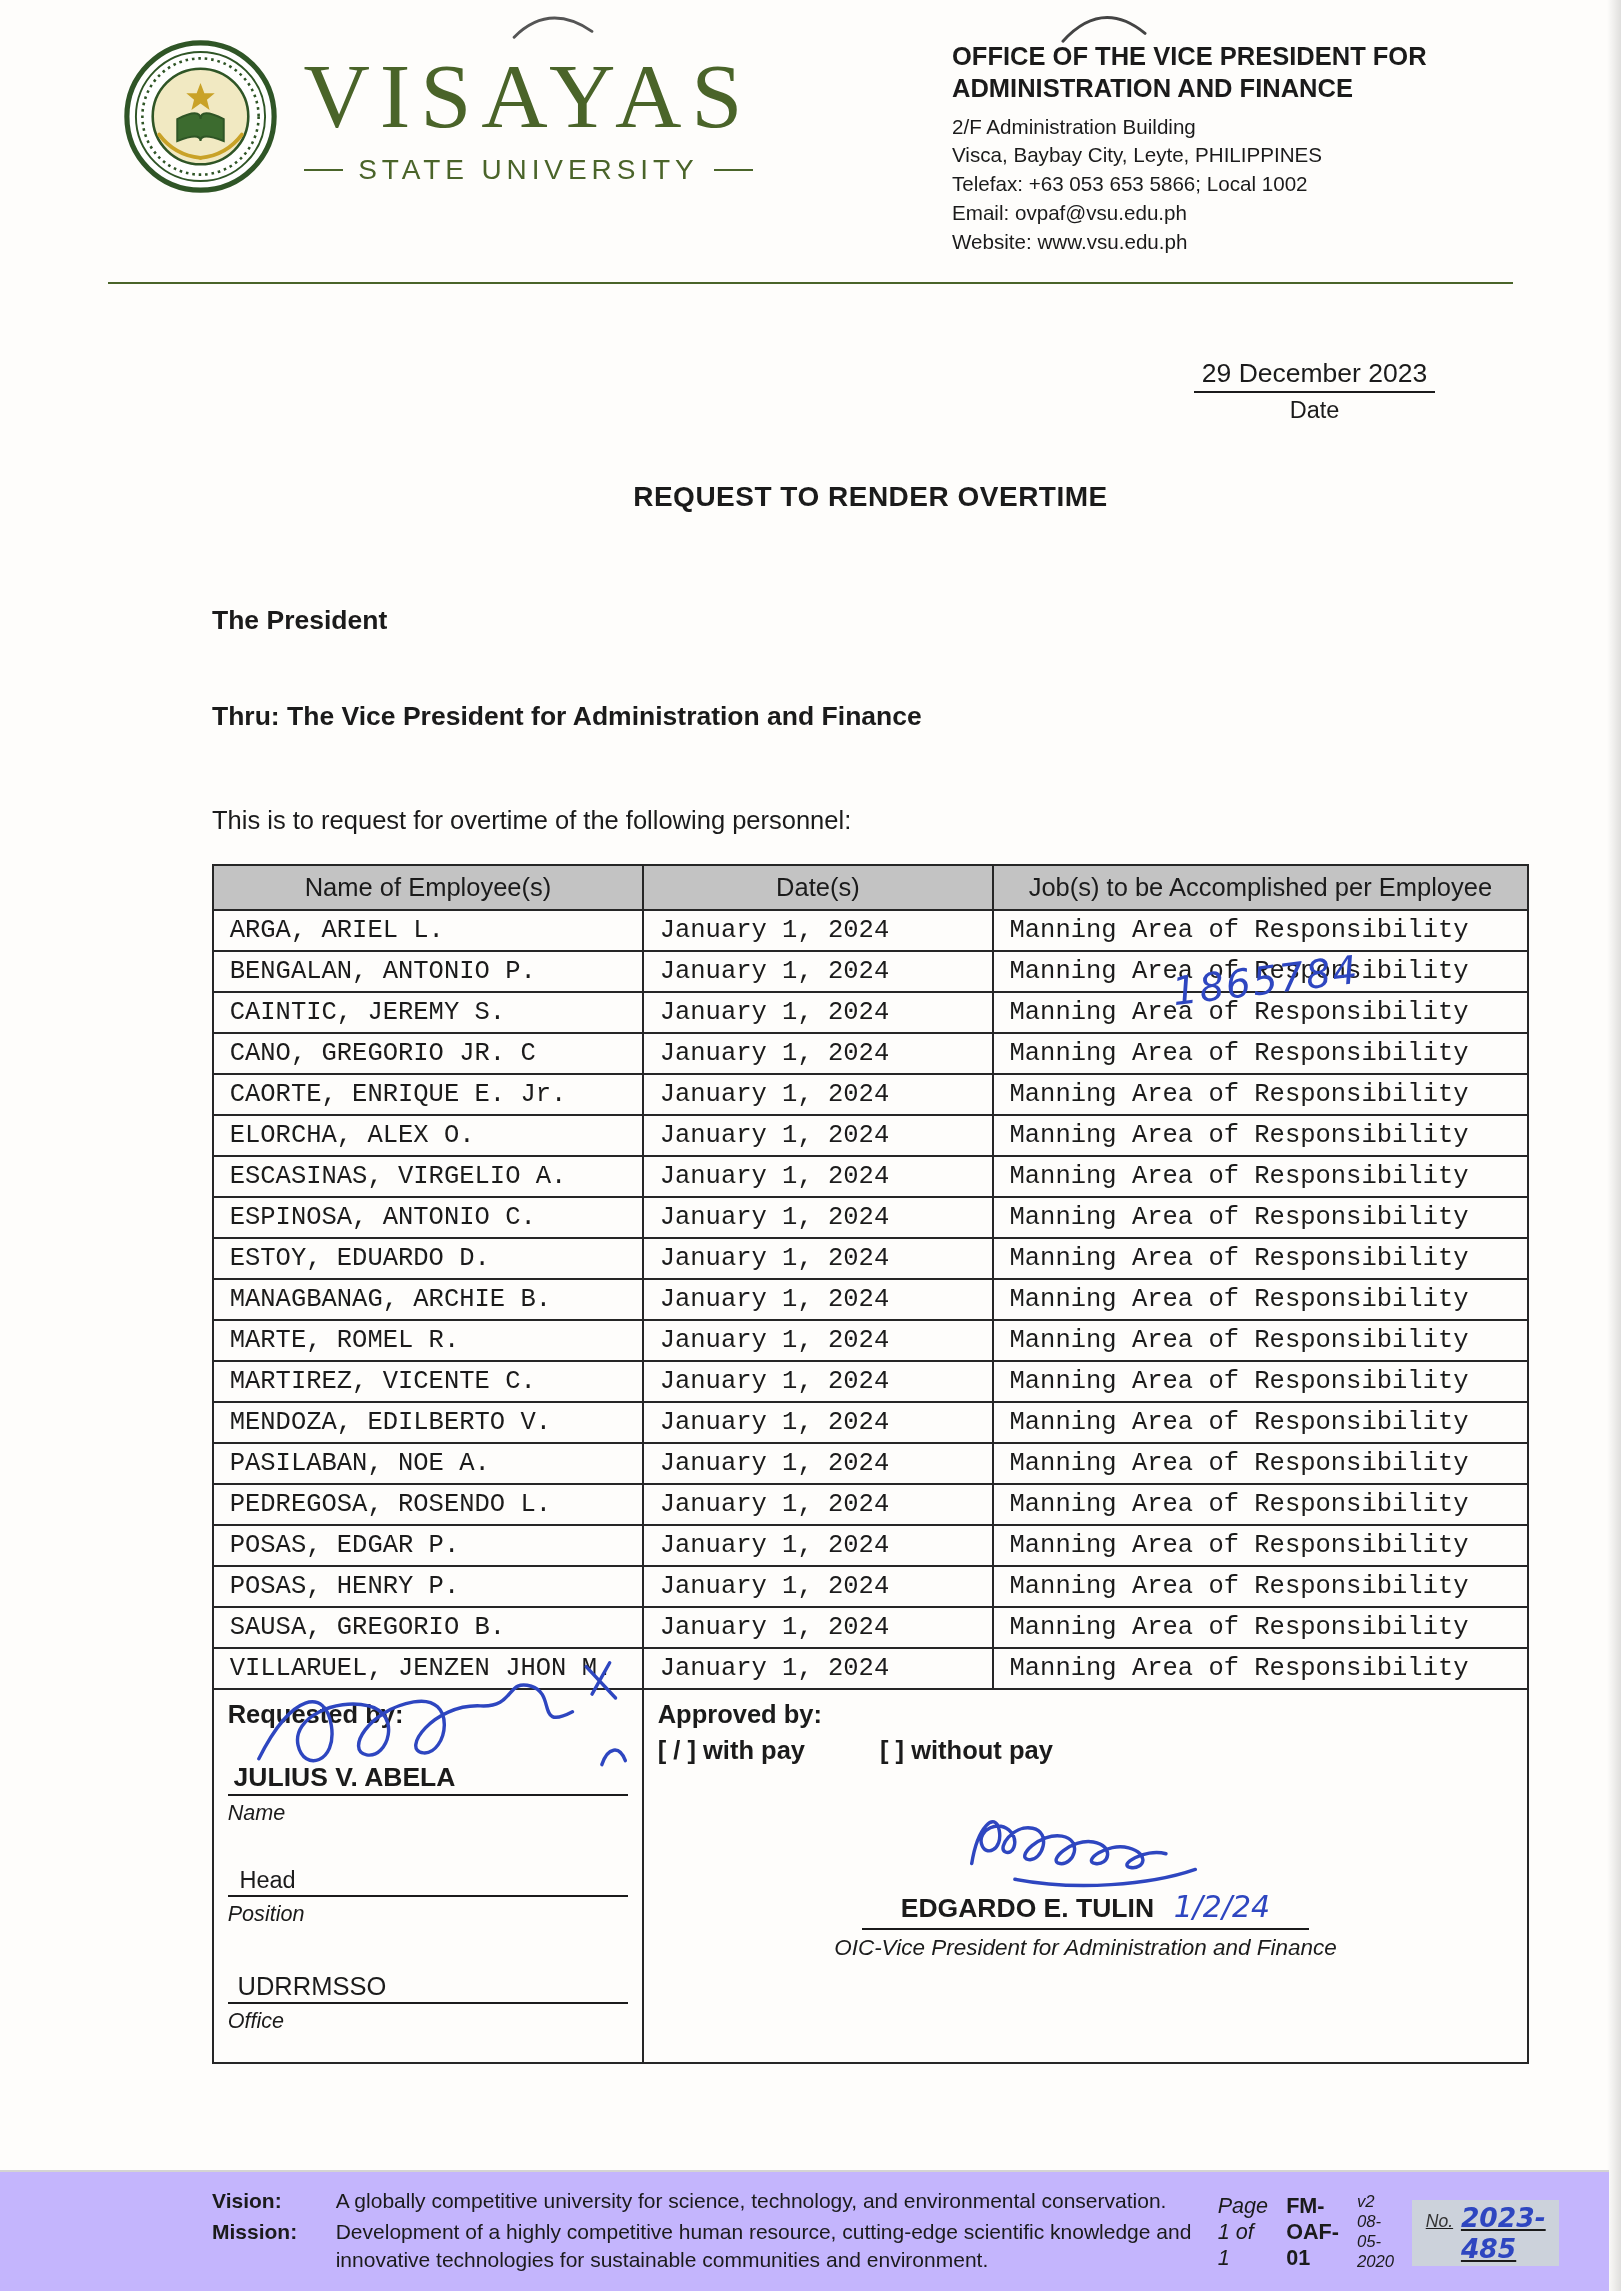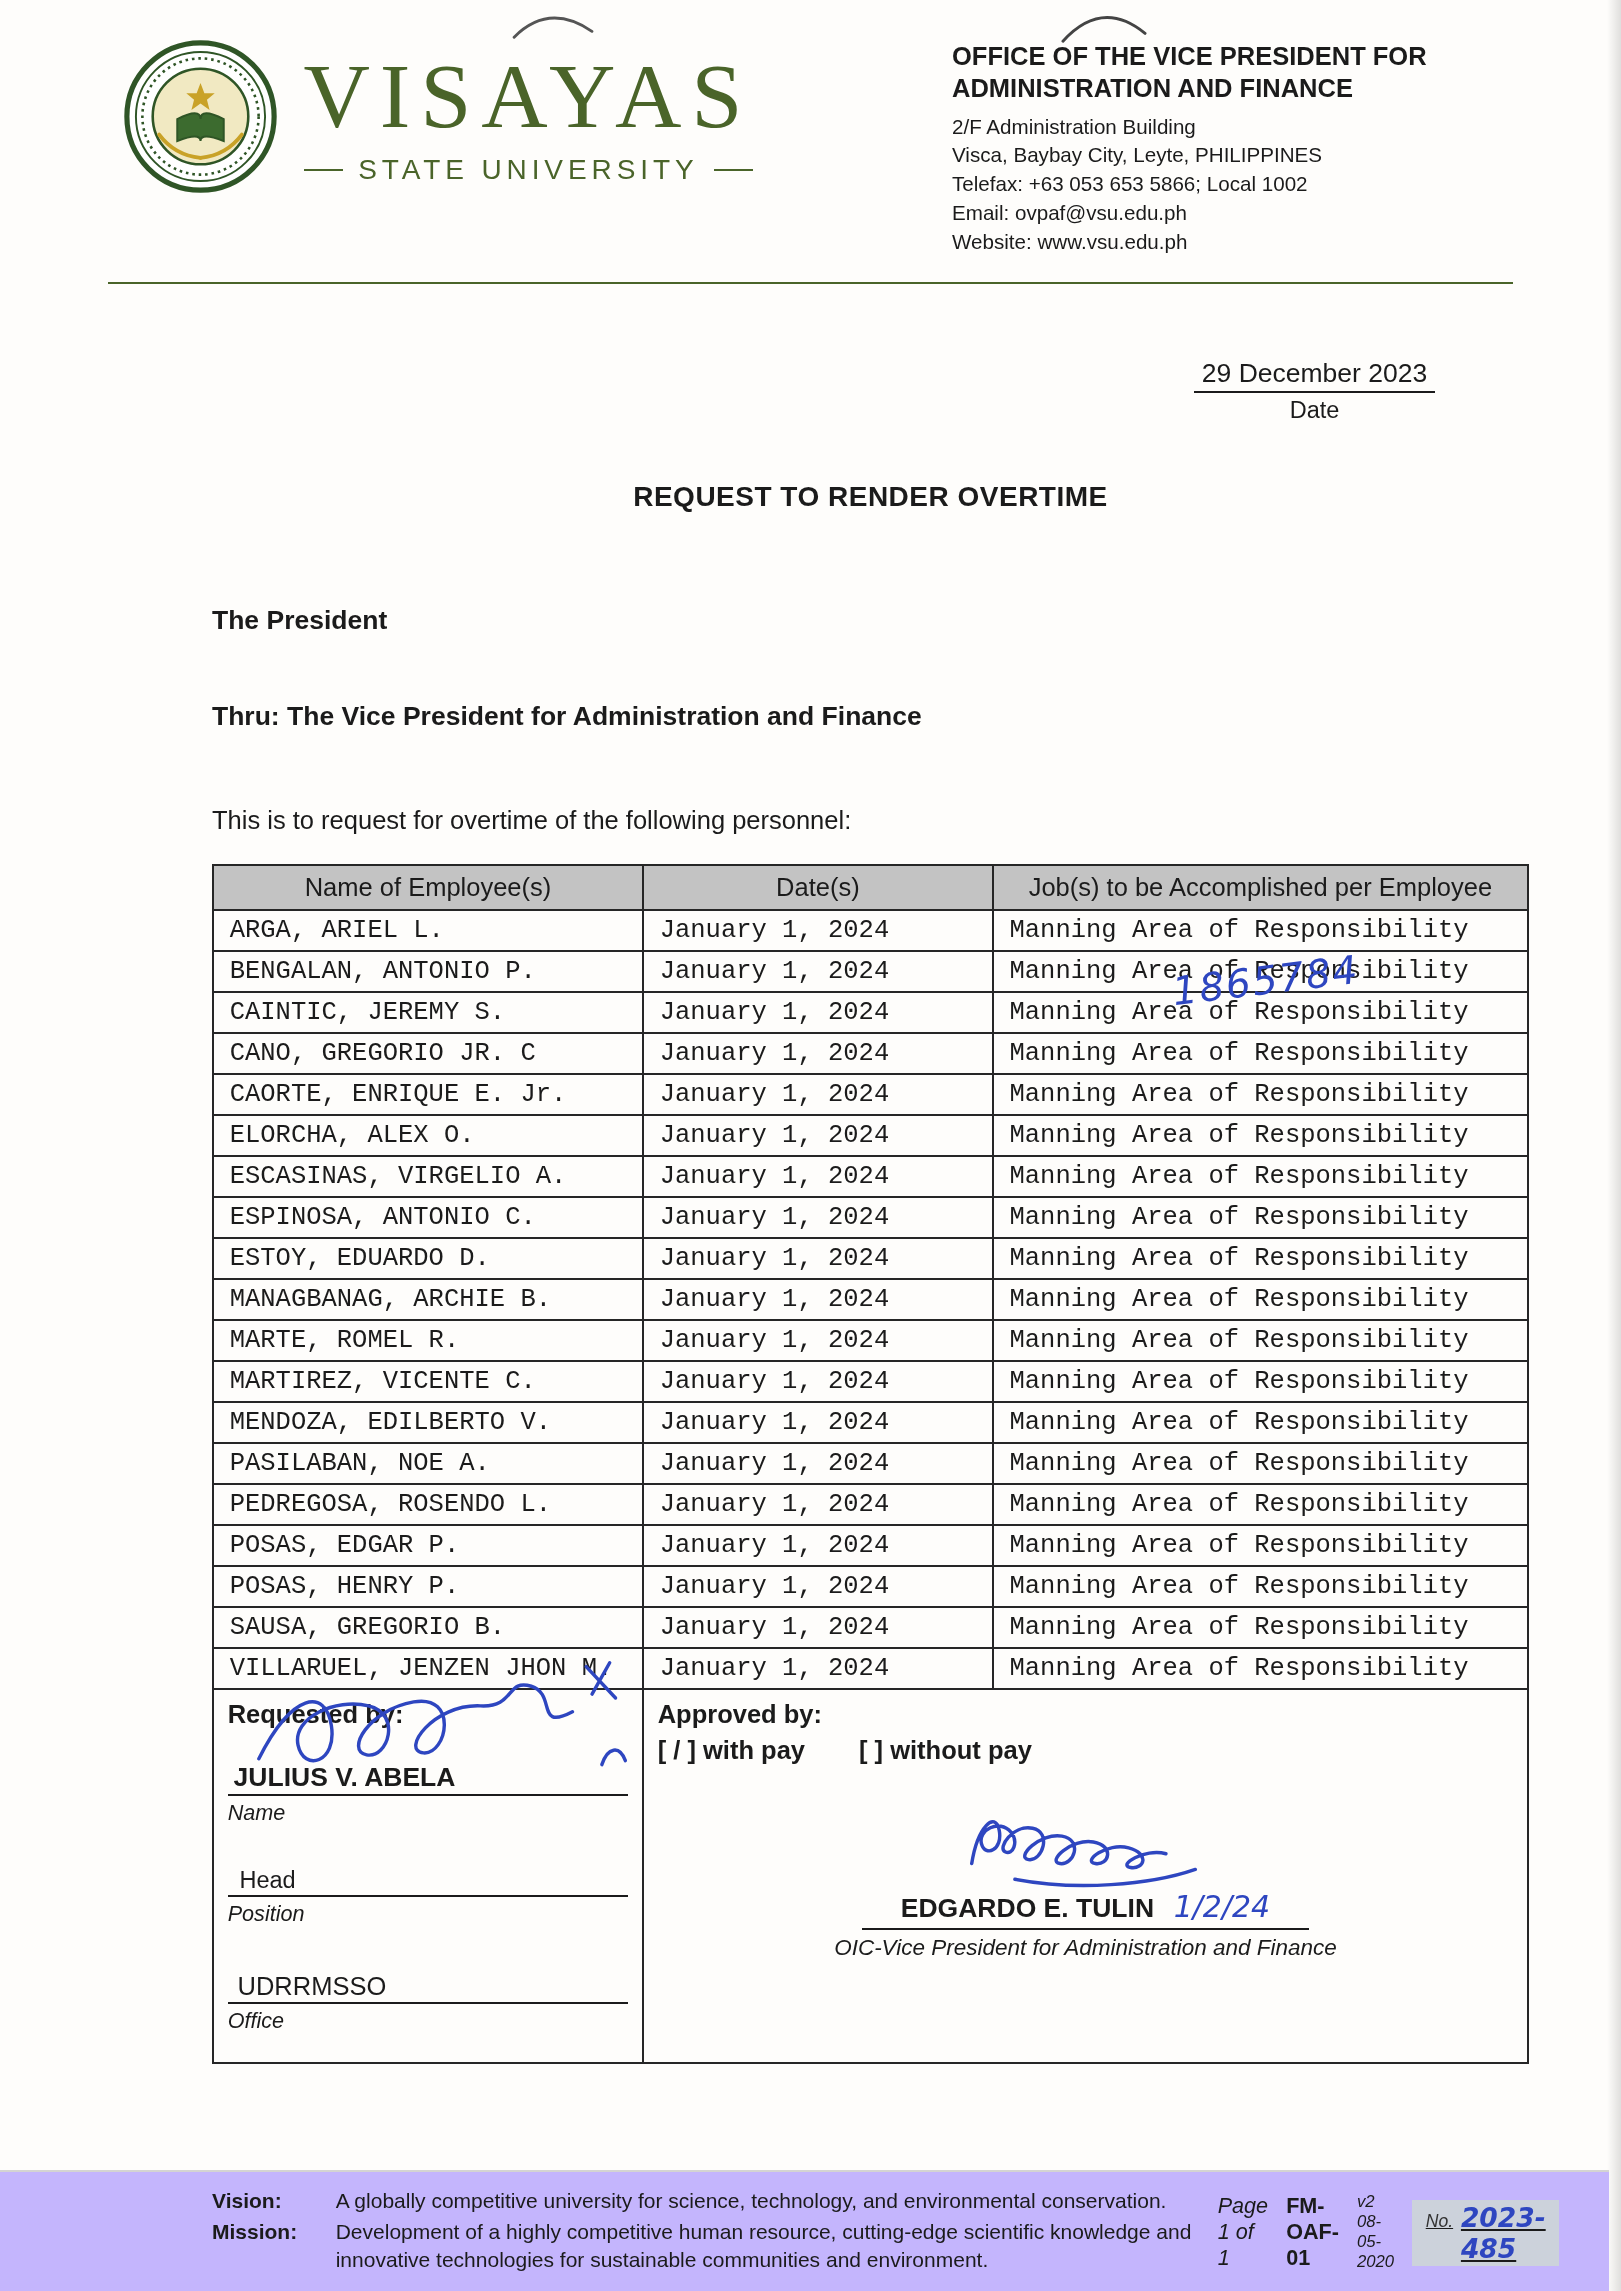--- a/index.html
+++ b/index.html
@@ -44,21 +44,21 @@
   .roster tbody td{padding:4.9px 15.7px;height:41px;vertical-align:middle;font-family:Liberation Mono, monospace;}
   
   .roster tfoot td{vertical-align:top;height:374px;position:relative;padding:9.8px 13.7px;}
   .sig-label{font-size:25.5px;font-weight:bold;}
   .sig-stack{display:flex;flex-direction:column;}
   .sig-name{font-size:26.5px;font-weight:bold;border-bottom:2px solid var(--text);padding:0 5.9px 1px;margin-top:33px;}
   .sig-sub{font-style:italic;font-size:21.6px;margin-top:4px;}
   .sig-pos{font-size:23.5px;border-bottom:2px solid var(--text);padding:0 11.8px 1px;margin-top:41px;}
   .sig-office{font-size:25.5px;border-bottom:2px solid var(--text);padding:0 9.8px 1px;margin-top:45px;}
   .sig-svg-left{position:absolute;top:-41px;left:27.4px;width:412px;height:147px;pointer-events:none;}
-  .pay-line{font-size:25.5px;font-weight:bold;margin-top:7.8px;display:flex;gap:54px;}
+  .pay-line{font-size:25.5px;font-weight:bold;margin-top:7.8px;display:flex;gap:75px;}
   .approved-stack{display:flex;flex-direction:column;align-items:center;margin-top:21.6px;}
   .sig-svg-right{width:255px;height:108px;}
   .approved-name-row{display:flex;align-items:baseline;gap:19.6px;border-bottom:2px solid var(--text);padding:0 39px 3.9px;margin-top:-5.9px;}
   .approved-name{font-size:26.5px;font-weight:bold;}
   .approved-date{font-size:30px;}
   .approved-role{font-style:italic;font-size:22.5px;margin-top:4.9px;}
   
   .footer{position:absolute;left:0;right:12px;bottom:0;border-top:2px solid #d4d4d2;
     padding:15.7px 63px 17.6px 212px;display:flex;background:#c4b5fd;}
   .fl{display:grid;grid-template-columns:110px 882px;column-gap:13.7px;row-gap:2px;font-size:21px;line-height:1.35;}

